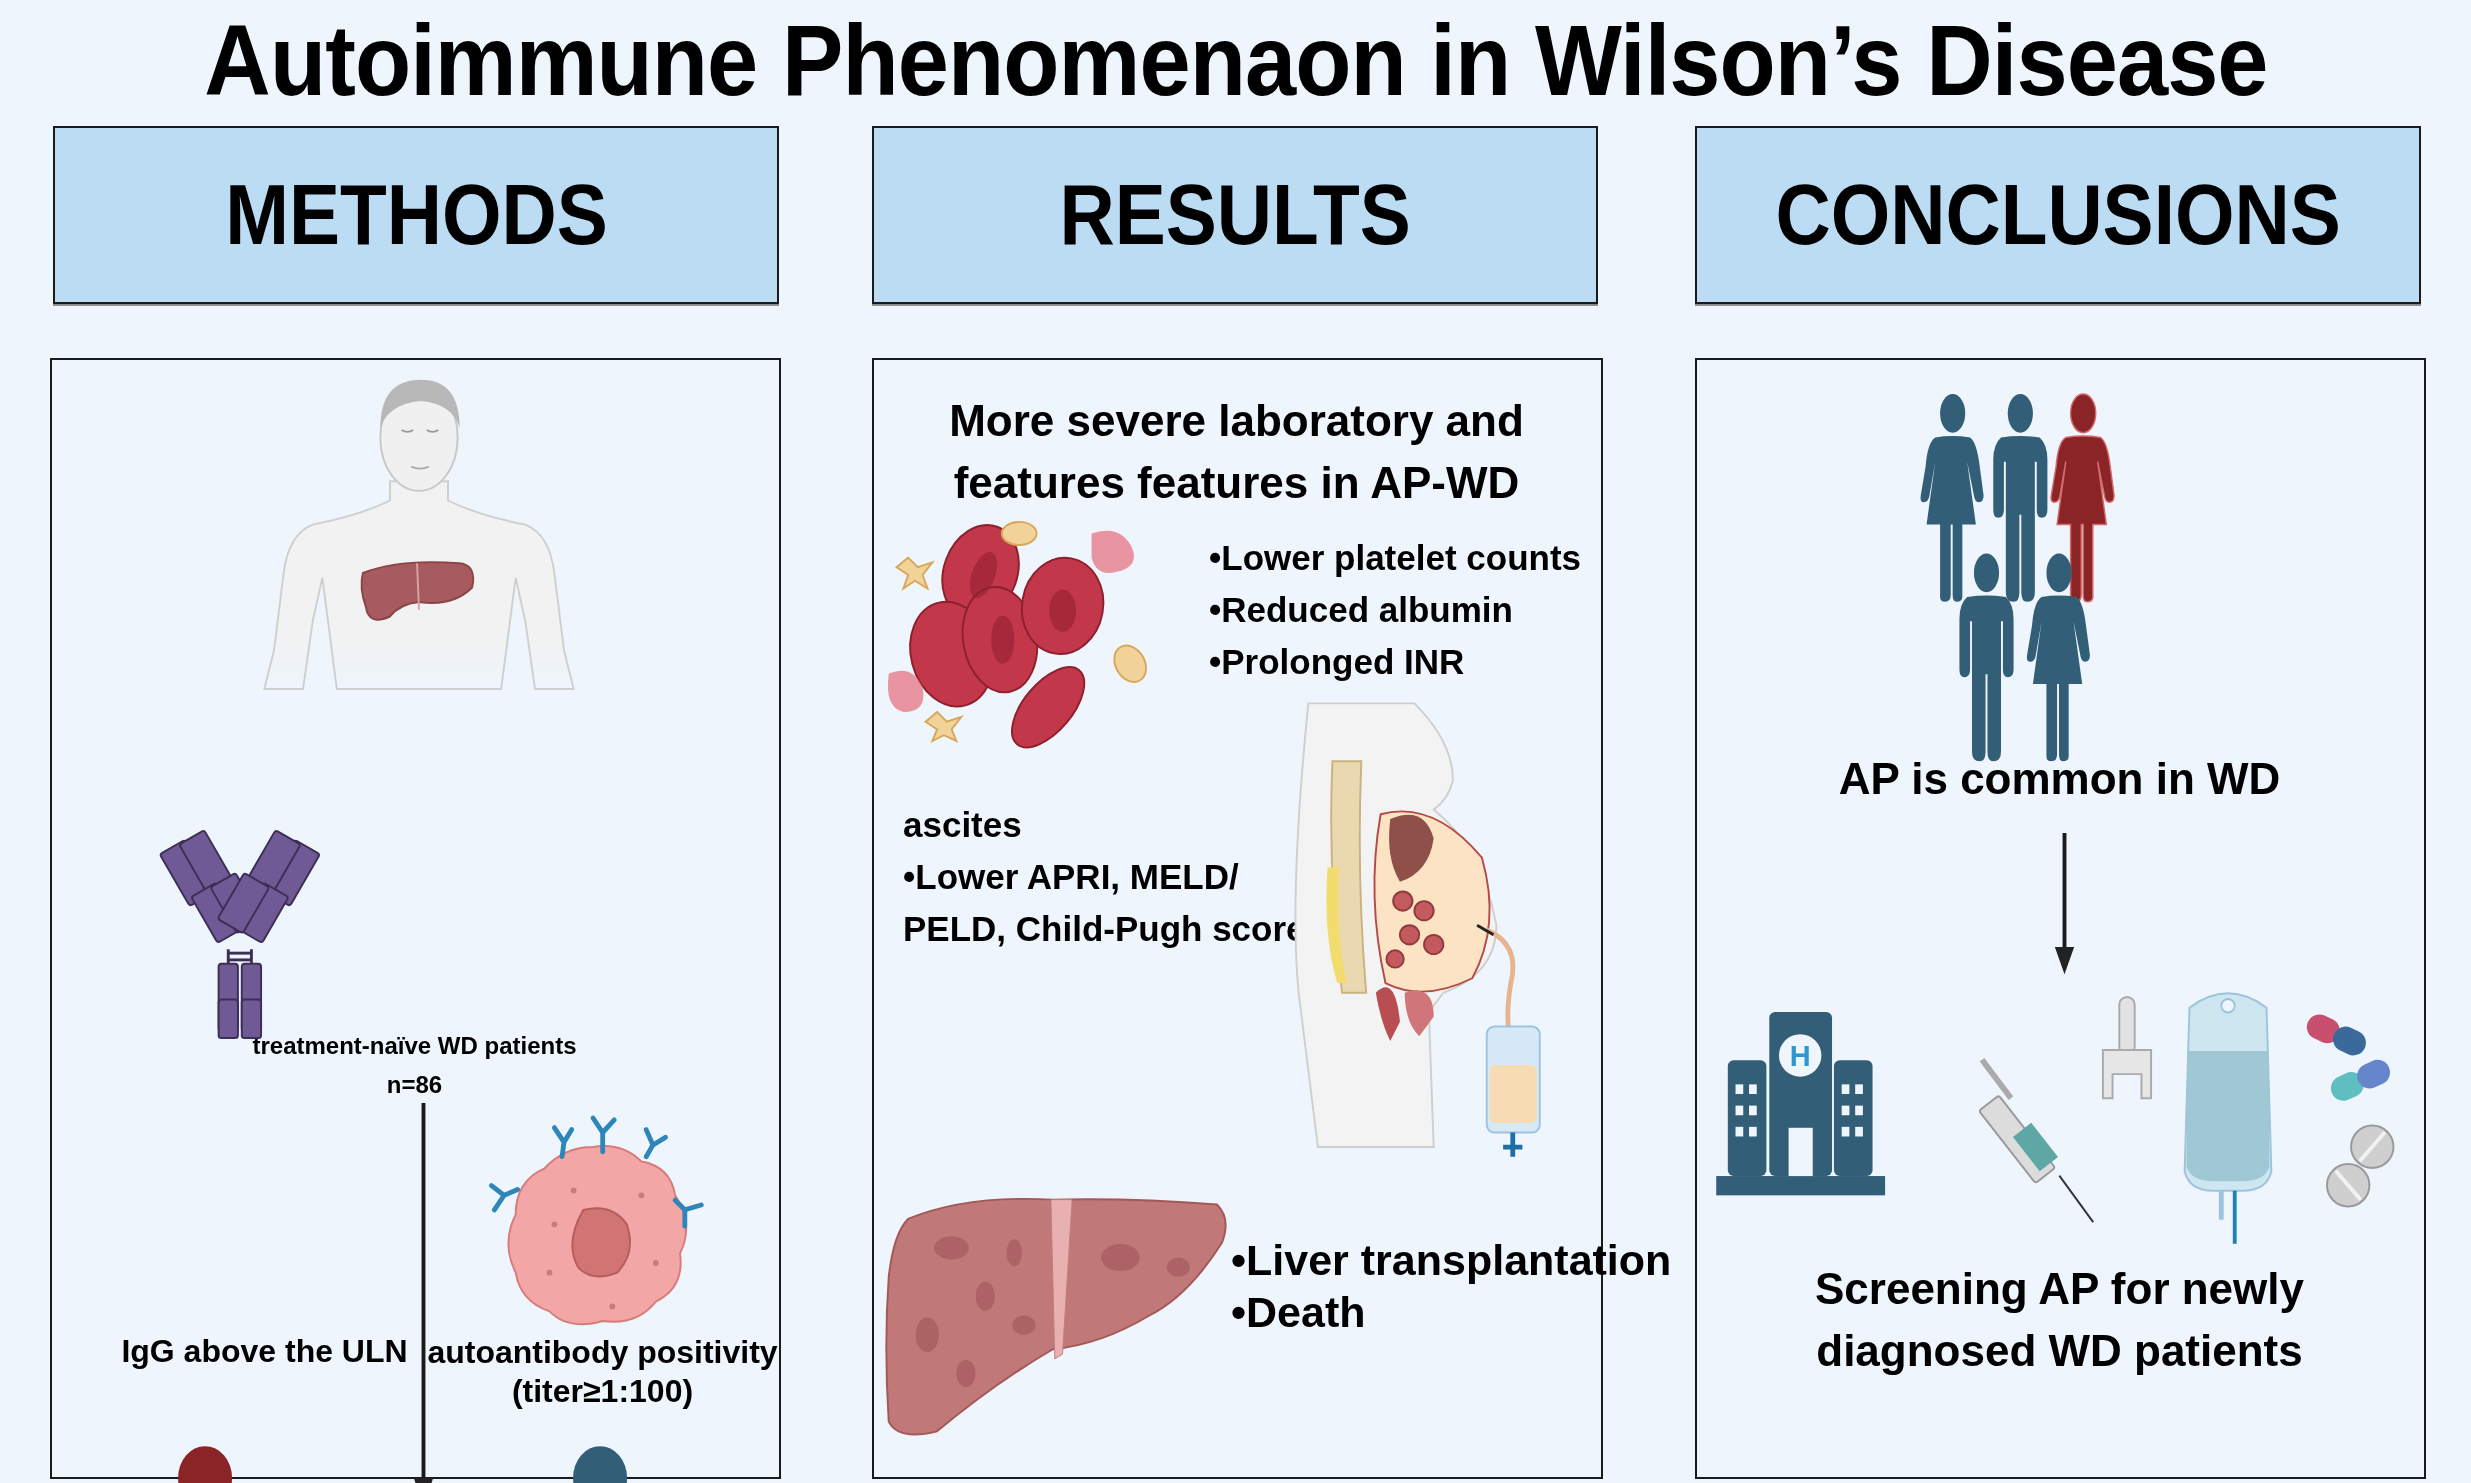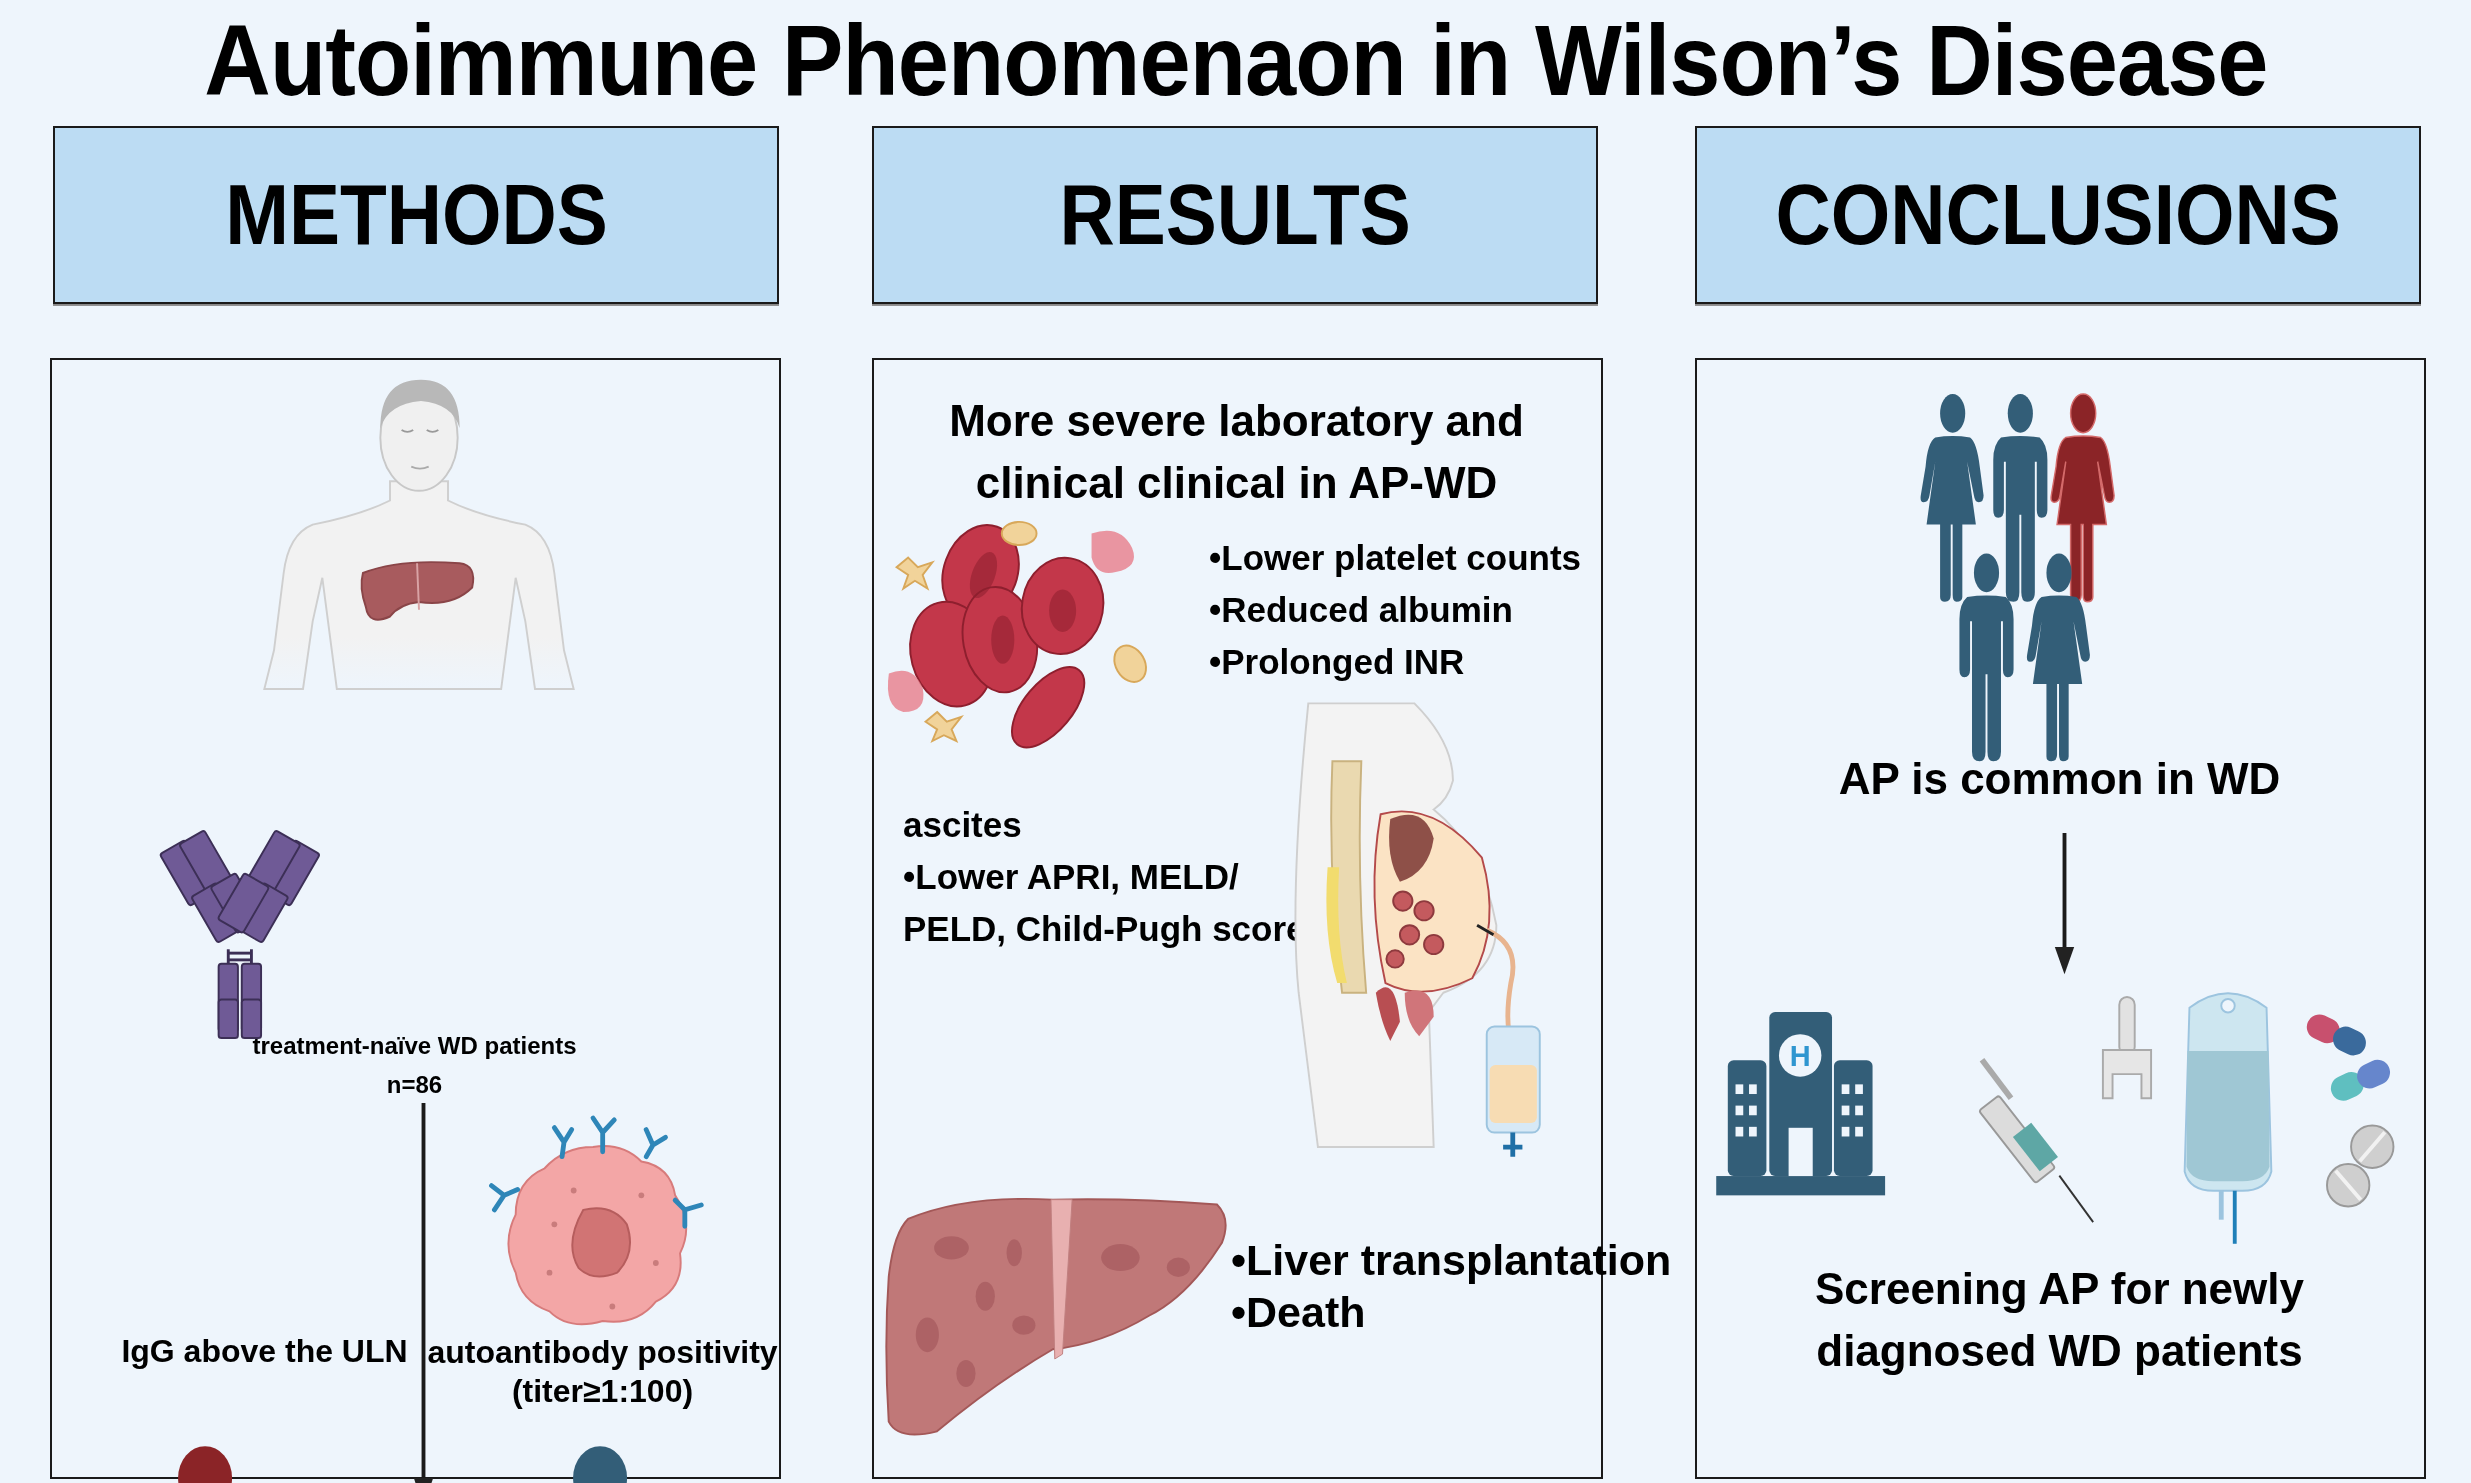--- a/index.html
+++ b/index.html
@@ -136,21 +136,21 @@
       <ellipse cx="58" cy="28" rx="28" ry="33"></ellipse>
       <path d="M25 68 Q60 64 95 68 Q115 78 115 110 L115 195 Q115 210 105 210 Q95 210 95 195 L95 125 L92 125 L92 300 Q92 305 80 305 Q66 305 66 290 L66 210 L52 210 L52 290 Q52 305 38 305 Q26 305 26 292 L26 125 L23 125 L23 195 Q23 210 13 210 Q3 210 3 195 L3 110 Q3 78 25 68 Z"></path>
     </g>
   </svg>
 
 </div>
 
 <div class="abs panel" style="left:872px;">
   <div class="t c" style="left:0;top:21px;width:725px;font-size:44px;line-height:62px;margin-top:9px;">
     <div>More severe laboratory and</div>
-    <div>clinical clinical in AP-WD</div>
+    <div>features features in AP-WD</div>
   </div>
 
   <svg style="left:4.8px;top:159px;" width="290" height="222" viewBox="0 0 300 230">
     <g fill="#c3374a" stroke="#8e1f2e" stroke-width="2">
       <ellipse cx="105" cy="55" rx="38" ry="50" transform="rotate(20 105 55)"></ellipse>
       <ellipse cx="75" cy="140" rx="42" ry="55" transform="rotate(-15 75 140)"></ellipse>
       <ellipse cx="125" cy="125" rx="38" ry="55" transform="rotate(-10 125 125)"></ellipse>
       <ellipse cx="190" cy="90" rx="42" ry="50" transform="rotate(10 190 90)"></ellipse>
       <ellipse cx="175" cy="195" rx="25" ry="50" transform="rotate(40 175 195)"></ellipse>
     </g>

